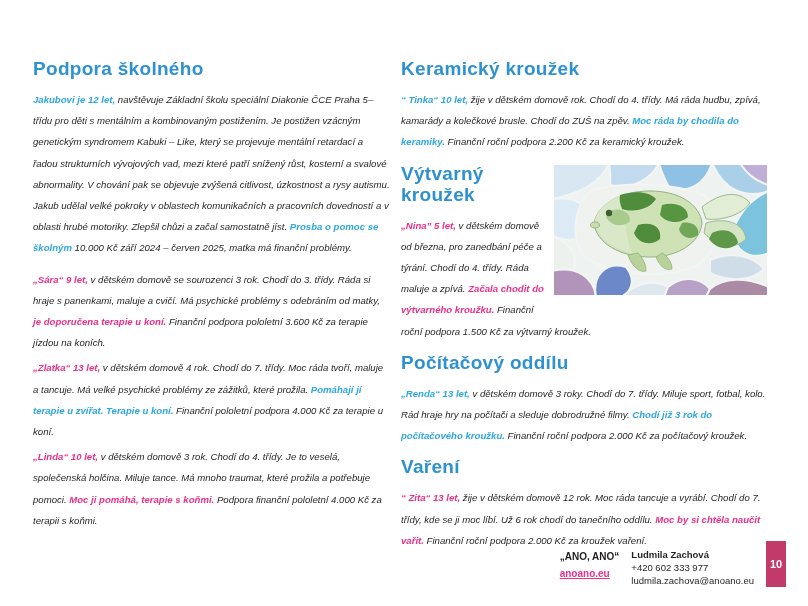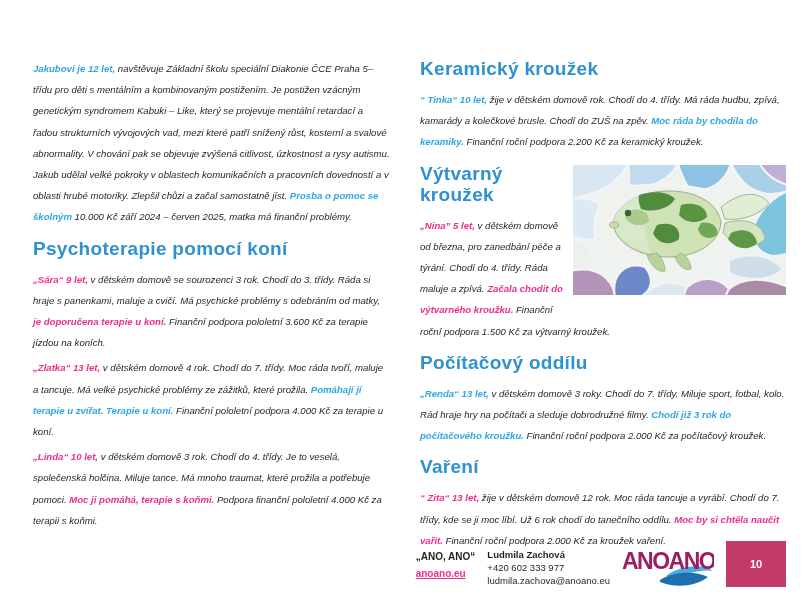--- a/index.html
+++ b/index.html
@@ -12,51 +12,51 @@
     --logo-blue-light:#47aee0;
     --logo-blue-dark:#1d6fae;
     --page-bg:#ffffff;
   }
   *{margin:0;padding:0;box-sizing:border-box;}
   html,body{width:808px;height:606px;background:var(--page-bg);overflow:hidden;}
   body{font-family:"Liberation Sans","DejaVu Sans",sans-serif;color:var(--body-text);}
   .page{position:relative;width:808px;height:606px;background:var(--page-bg);}
   .col{position:absolute;top:58px;}
   .col-left{left:33px;width:357px;}
-  .col-right{left:420px;width:366px;}
+  .col-right{left:401px;width:366px;}
   h1{font-size:19px;line-height:21px;font-weight:700;color:var(--heading-blue);
      letter-spacing:0.3px;margin:0 0 10px 0;}
   section{margin-top:0;}
   section + section{margin-top:10px;}
   p{font-size:9.6px;line-height:21.2px;margin:0 0 4px 0;color:var(--body-text);font-style:italic;}
   .seg-blue{color:var(--accent-blue);font-weight:700;}
   .seg-magenta{color:var(--accent-magenta);font-weight:700;}
   .fish-img{float:right;width:213px;height:130px;margin:2px 0 8px 10px;}
   .fish-img svg{display:block;width:213px;height:130px;}
 
   .footer{position:absolute;top:541px;right:22px;display:flex;align-items:flex-start;gap:12px;}
   .footer .org{margin-top:7px;font-size:10px;line-height:17px;font-weight:700;}
   .footer .org .site{color:var(--accent-magenta);text-decoration:underline;cursor:pointer;}
   .footer .contact{margin-top:7px;font-size:9.5px;line-height:13px;}
   .footer .contact .name{font-weight:700;}
   .footer .logo{margin-top:4px;}
-  .badge{width:60px;height:46px;background:var(--badge-bg);color:#fff;font-weight:700;
+  .badge{width:20px;height:46px;background:var(--badge-bg);color:#fff;font-weight:700;
          font-size:11px;display:flex;align-items:center;justify-content:center;}
 </style>
 </head>
 <body>
 
 <div class="page">
 
   <div class="col col-left">
     <section>
+      <h1>Podpora školného</h1>
       <p><span class="seg-blue">Jakubovi je 12 let,</span><span> navštěvuje Základní školu speciální Diakonie ČCE Praha 5– třídu pro děti s mentálním a kombinovaným postižením. Je postižen vzácným genetickým syndromem Kabuki – Like, který se projevuje mentální retardací a řadou strukturních vývojových vad, mezi které patří snížený růst, kosterní a svalové abnormality. V chování pak se objevuje zvýšená citlivost, úzkostnost a rysy autismu. Jakub udělal velké pokroky v oblastech komunikačních a pracovních dovedností a v oblasti hrubé motoriky. Zlepšil chůzi a začal samostatně jíst. </span><span class="seg-blue">Prosba o pomoc se školným</span><span> 10.000 Kč září 2024 – červen 2025, matka má finanční problémy.</span></p>
     </section>
     <section>
-      <h1>Psychoterapie pomocí koní</h1>
       <p><span class="seg-magenta">„Sára“ 9 let,</span><span> v dětském domově se sourozenci 3 rok. Chodí do 3. třídy. Ráda si hraje s panenkami, maluje a cvičí. Má psychické problémy s odebráním od matky,</span><span class="seg-magenta"> je doporučena terapie u koní.</span><span> Finanční podpora pololetní 3.600 Kč za terapie jízdou na koních.</span></p>
       <p><span class="seg-magenta">„Zlatka“ 13 let,</span><span> v dětském domově 4 rok. Chodí do 7. třídy. Moc ráda tvoří, maluje a tancuje. Má velké psychické problémy ze zážitků, které prožila. </span><span class="seg-blue">Pomáhají jí terapie u zvířat. Terapie u koní.</span><span> Finanční pololetní podpora 4.000 Kč za terapie u koní.</span></p>
       <p><span class="seg-magenta">„Linda“ 10 let,</span><span> v dětském domově 3 rok. Chodí do 4. třídy. Je to veselá, společenská holčina. Miluje tance. Má mnoho traumat, které prožila a potřebuje pomoci. </span><span class="seg-magenta">Moc ji pomáhá, terapie s koňmi.</span><span> Podpora finanční pololetní 4.000 Kč za terapii s koňmi.</span></p>
     </section>
   </div>
 
   <div class="col col-right">
     <section>
       <h1>Keramický kroužek</h1>
       <p><span class="seg-blue">“ Tinka“ 10 let,</span><span> žije v dětském domově rok. Chodí do 4. třídy. Má ráda hudbu, zpívá, kamarády a kolečkové brusle. Chodí do ZUŠ na zpěv. </span><span class="seg-blue">Moc ráda by chodila do keramiky.</span><span> Finanční roční podpora 2.200 Kč za keramický kroužek.</span></p>
@@ -119,23 +119,16 @@
   <div class="footer">
     <div class="org">
       <div>„ANO, ANO“</div>
       <div class="site">anoano.eu</div>
     </div>
     <div class="contact">
       <div class="name">Ludmila Zachová</div>
       <div>+420 602 333 977</div>
       <div>ludmila.zachova@anoano.eu</div>
     </div>
-    <div class="logo">
-      <svg viewBox="0 0 92 44" width="92" height="44" xmlns="http://www.w3.org/2000/svg">
-        <path d="M44,31 C58,20 80,18 91,26 C80,24 64,28 52,34 Z" fill="var(--logo-blue-light)"></path>
-        <path d="M38,35 C52,26 74,26 86,32 C74,42 52,43 38,37 Z" fill="var(--logo-blue-dark)"></path>
-        <text x="0" y="24" font-size="23" font-weight="bold" letter-spacing="-1.5" font-family="Liberation Sans, DejaVu Sans, sans-serif" fill="var(--logo-magenta)">ANOANO</text>
-      </svg>
-    </div>
     <div class="badge">10</div>
   </div>
 
 </div>
 
 </body></html>

